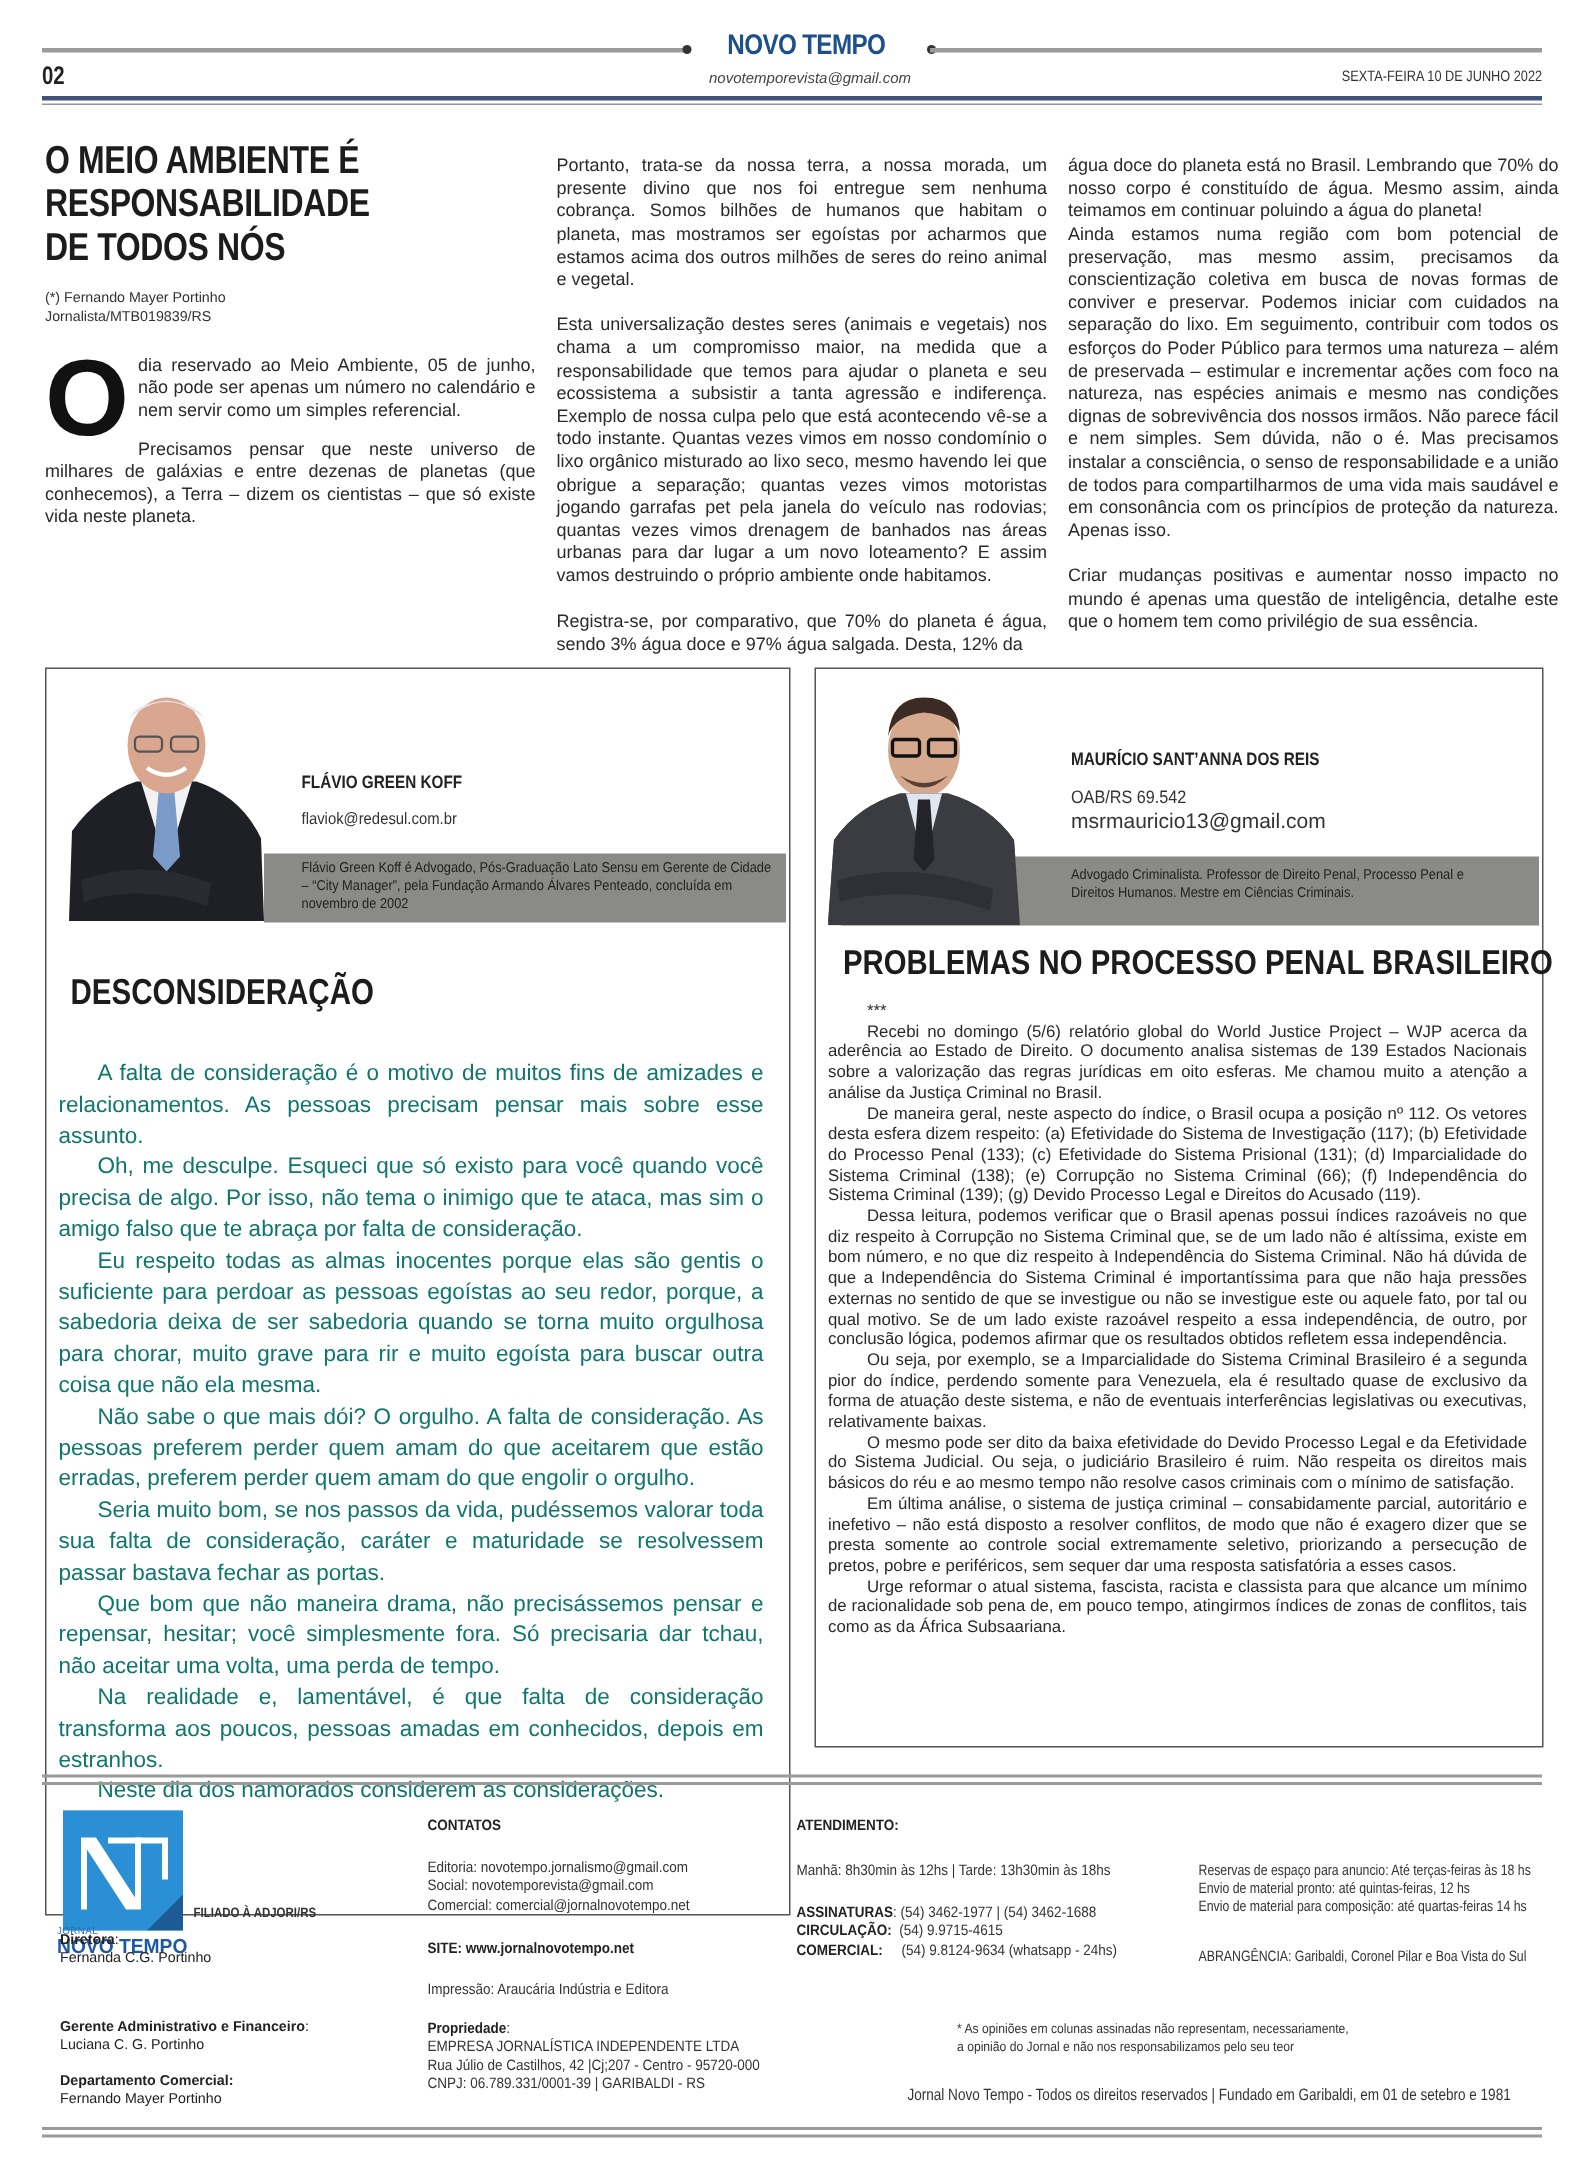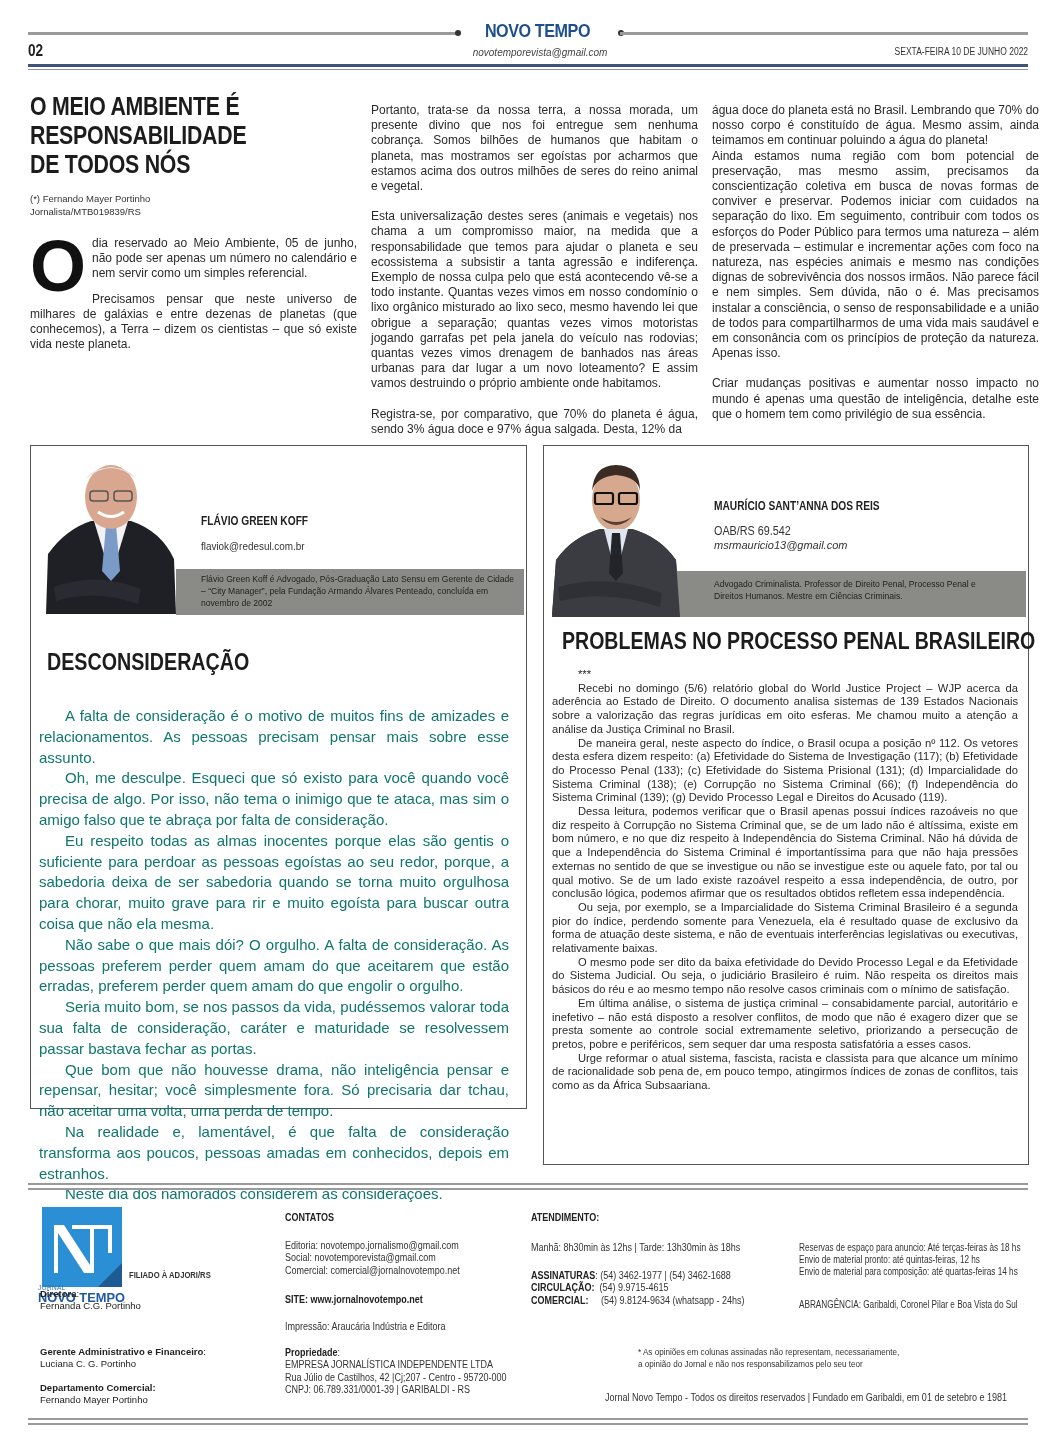--- a/index.html
+++ b/index.html
@@ -33,30 +33,30 @@
   .col p { margin-bottom: 15px; }
   .col p.tight { margin-bottom: 0; }
   .col1 { left: 30px; top: 236px; width: 327px; }
   .col2 { left: 371px; top: 103px; width: 327px; }
   .col3 { left: 712px; top: 103px; width: 327px; }
   .dropcap { float: left; font-size: 72px; line-height: 56px; font-weight: bold; margin: 2px 6px 0 0;
              color: #111; font-family: "Liberation Sans", sans-serif; }
 
   
   .box { position: absolute; border: 1.5px solid #555; background: #fff; }
-  .box1 { left: 30px; top: 445px; width: 497px; height: 664px; }
+  .box1 { left: 30px; top: 445px; width: 497px; height: 832px; }
   .box2 { left: 543px; top: 445px; width: 486px; height: 720px; }
 
   .photo { position: absolute; overflow: hidden; }
   .photo svg { display: block; }
 
   .author-name { position: absolute; font-weight: bold; font-size: 12px; color: #222;
                  transform: scaleX(0.85); transform-origin: left; }
   .author-sub { position: absolute; font-size: 11px; color: #333; transform: scaleX(0.9); transform-origin: left; }
-  .author-email-it { position: absolute; font-size: 11px; font-style: italic; color: #333; }
+  .author-email-it { position: absolute; font-size: 14px; color: #333; }
   .bio-band { position: absolute; background: #8a8a86; }
   .bio-text { position: absolute; font-size: 9.5px; line-height: 12px; color: #222; transform: scaleX(0.9); transform-origin: left; }
 
   .col-title { position: absolute; font-weight: bold; color: #1c1c1c; transform-origin: left; }
   .ct1 { left: 16px; top: 202px; font-size: 24px; transform: scaleX(0.82); }
   .ct2 { left: 18px; top: 182px; font-size: 23px; transform: scaleX(0.85); white-space: nowrap; }
 
   .body1 { position: absolute; left: 8px; top: 260px; width: 470px; font-size: 15px; line-height: 20.8px;
            color: #0f766e; text-align: justify; }
   .body1 p { text-indent: 26px; }
@@ -144,21 +144,21 @@
   <div class="bio-text" style="left:170px;top:127px;width:350px;">Flávio Green Koff é Advogado, Pós-Graduação Lato Sensu em Gerente de Cidade – “City Manager”, pela Fundação Armando Álvares Penteado, concluída em novembro de 2002</div>
 
   <div class="col-title ct1">DESCONSIDERAÇÃO</div>
 
   <div class="body1">
     <p>A falta de consideração é o motivo de muitos fins de amizades e relacionamentos. As pessoas precisam pensar mais sobre esse assunto.</p>
     <p>Oh, me desculpe. Esqueci que só existo para você quando você precisa de algo. Por isso, não tema o inimigo que te ataca, mas sim o amigo falso que te abraça por falta de consideração.</p>
     <p>Eu respeito todas as almas inocentes porque elas são gentis o suficiente para perdoar as pessoas egoístas ao seu redor, porque, a sabedoria deixa de ser sabedoria quando se torna muito orgulhosa para chorar, muito grave para rir e muito egoísta para buscar outra coisa que não ela mesma.</p>
     <p>Não sabe o que mais dói? O orgulho. A falta de consideração. As pessoas preferem perder quem amam do que aceitarem que estão erradas, preferem perder quem amam do que engolir o orgulho.</p>
     <p>Seria muito bom, se nos passos da vida, pudéssemos valorar toda sua falta de consideração, caráter e maturidade se resolvessem passar bastava fechar as portas.</p>
-    <p>Que bom que não houvesse drama, não inteligência pensar e repensar, hesitar; você simplesmente fora. Só precisaria dar tchau, não aceitar uma volta, uma perda de tempo.</p>
+    <p>Que bom que não maneira drama, não precisássemos pensar e repensar, hesitar; você simplesmente fora. Só precisaria dar tchau, não aceitar uma volta, uma perda de tempo.</p>
     <p>Na realidade e, lamentável, é que falta de consideração transforma aos poucos, pessoas amadas em conhecidos, depois em estranhos.</p>
     <p>Neste dia dos namorados considerem as considerações.</p>
   </div>
 </div>
 
 <div class="box box2">
   <div class="photo" style="left:8px;top:9px;width:128px;height:160px;">
     <svg width="128" height="160" viewBox="0 0 128 160">
       <rect width="128" height="160" fill="#ffffff"></rect>
       <path d="M0 160 L4 105 Q20 82 48 74 L80 74 Q108 82 124 105 L128 160 Z" fill="#3a3c42"></path>

